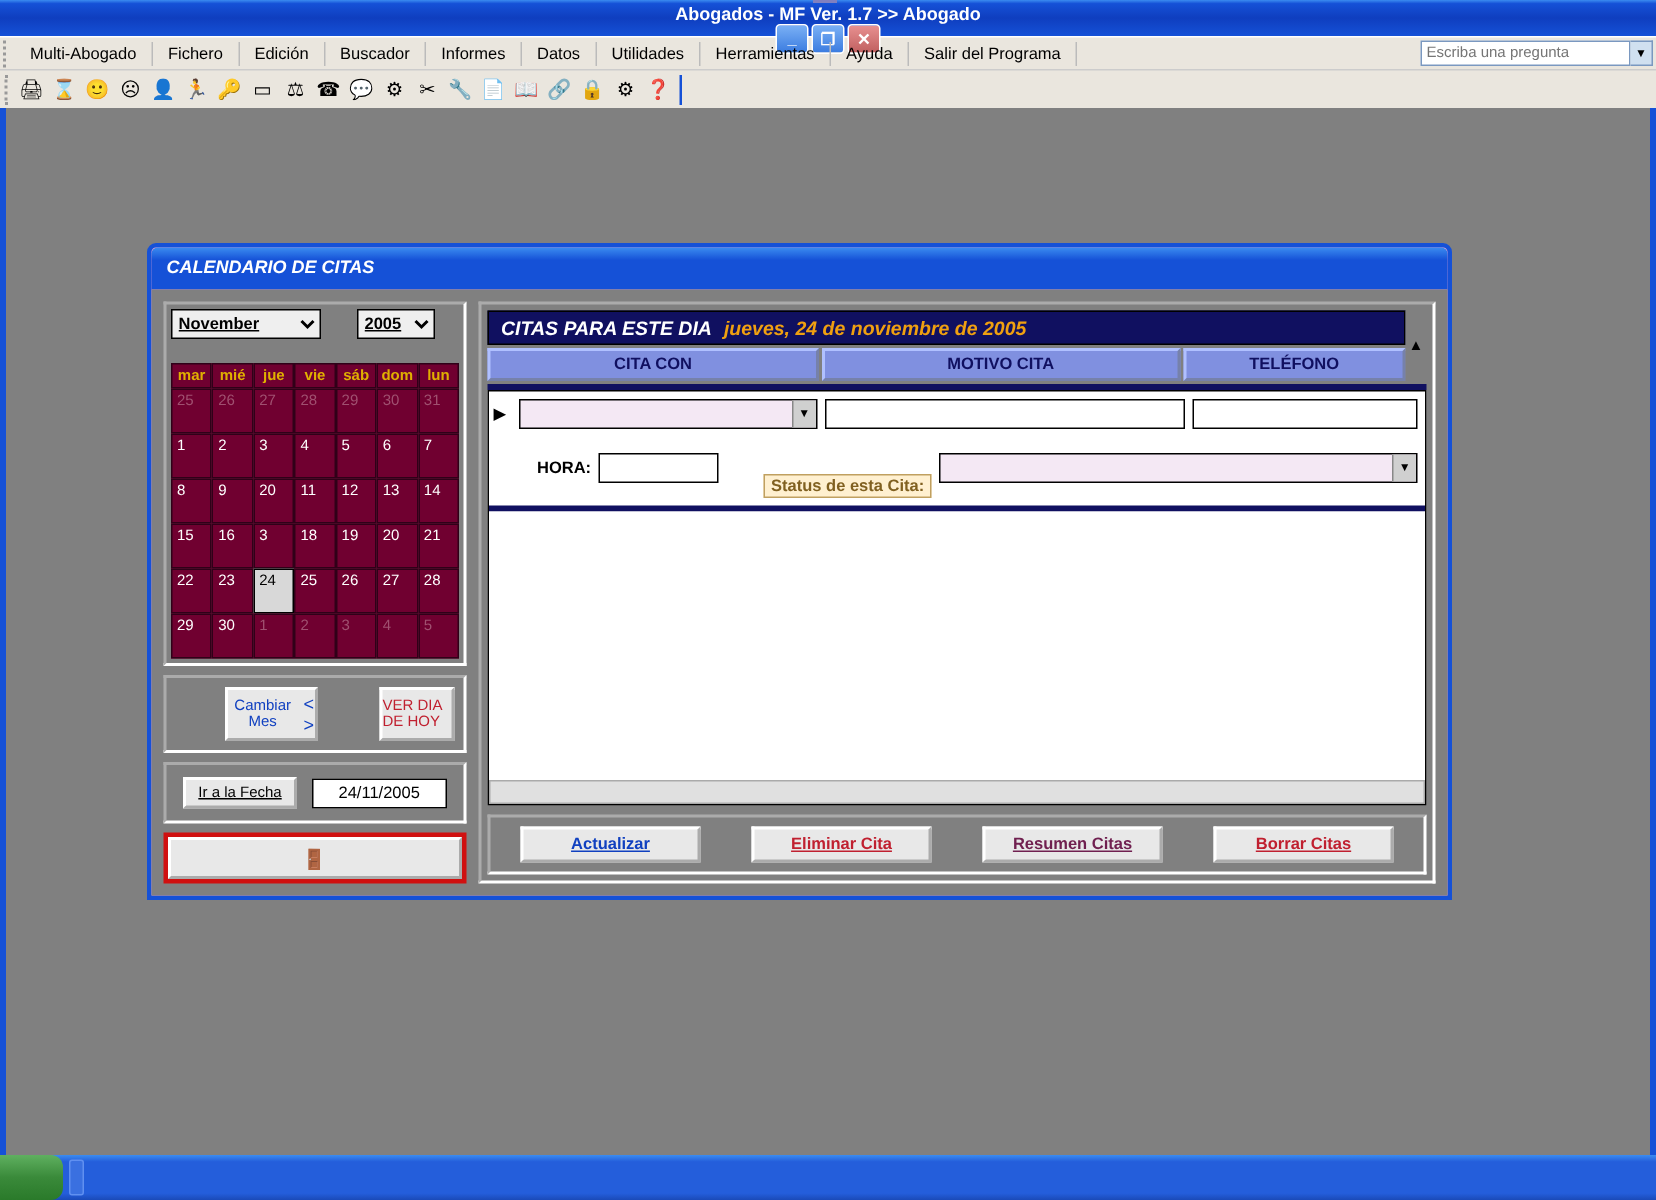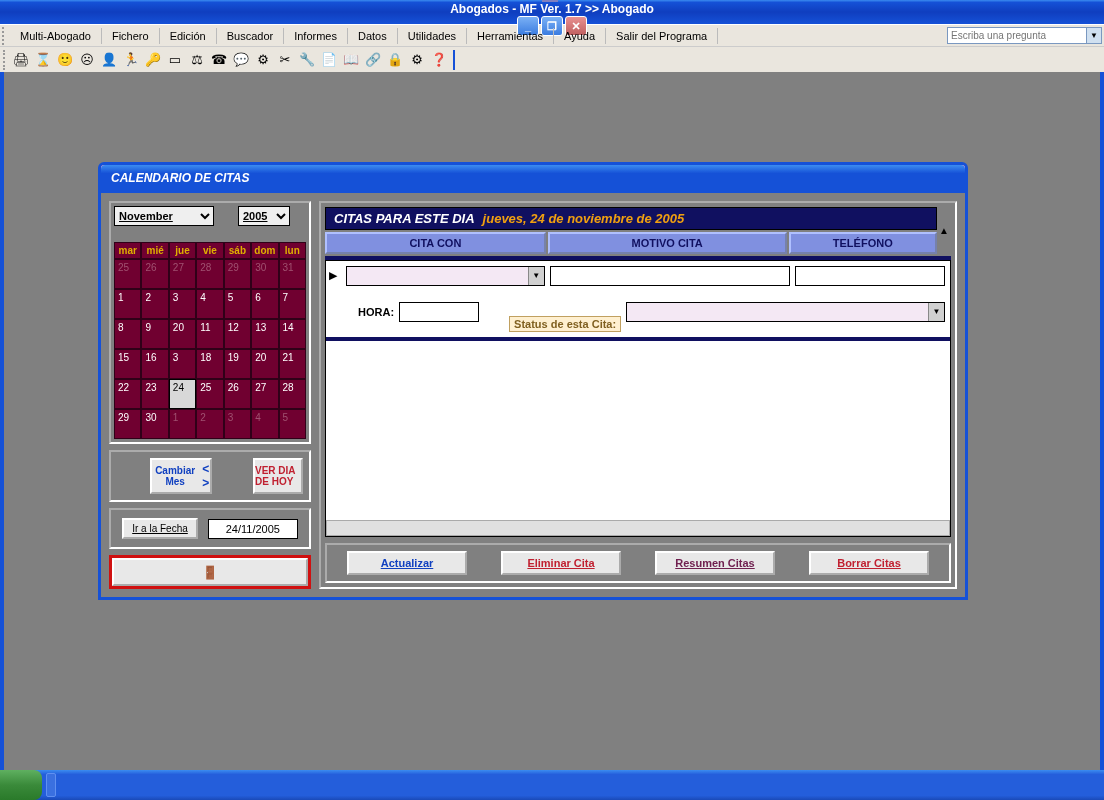--- a/index.html
+++ b/index.html
@@ -46,21 +46,21 @@
 .cal-header select.month { width: 100px; }
 .cal-header select.year { width: 52px; }
 .cal-grid { display: grid; grid-template-columns: repeat(7, 1fr); }
 .cal-dh { background: #700030; color: #e0b000; font-size: 10px; font-weight: bold; text-align: center; padding: 2px 0; border: 1px solid #300018; }
 .cal-cell { background: #700030; color: #fff; font-size: 10px; height: 30px; padding: 2px 3px; border: 1px solid #300018; cursor: pointer; }
 .cal-cell.prev, .cal-cell.next { color: #a05070; }
 .cal-cell.today { background: #d8d8d8; color: #000; border: 1px solid #000; }
 
 
 .nav-box { border: 2px inset #fff; padding: 6px; display: flex; gap: 8px; }
-.nav-btn { flex: 1; height: 36px; background: #e8e8e8; border: 2px outset #fff; font-size: 10px; display: flex; align-items: center; justify-content: space-between; cursor: pointer; color: #c02030; font-weight: bold; margin-left: 33px; }
+.nav-btn { flex: 1; height: 36px; background: #e8e8e8; border: 2px outset #fff; font-size: 10px; display: flex; align-items: center; justify-content: space-between; cursor: pointer; color: #c02030; font-weight: normal; margin-left: 33px; }
 .nav-btn.blue { color: #1040c0; }
 .nav-btn .arrows { margin-left: 4px; font-size: 12px; letter-spacing: -3px; }
 
 .goto-box { border: 2px inset #fff; padding: 8px; display: flex; gap: 10px; align-items: center; justify-content: center; }
 .goto-btn { background: #e8e8e8; border: 2px outset #fff; font-size: 10px; padding: 3px 8px; cursor: pointer; text-decoration: underline; }
 .date-input { width: 90px; height: 20px; border: 1px solid #000; font-size: 11px; text-align: center; }
 
 .exit-box { border: 3px solid #d01010; padding: 0; }
 .exit-btn { width: 100%; height: 28px; background: #e8e8e8; border: 2px outset #fff; font-size: 13px; cursor: pointer; display: flex; align-items: center; justify-content: center; }
 

